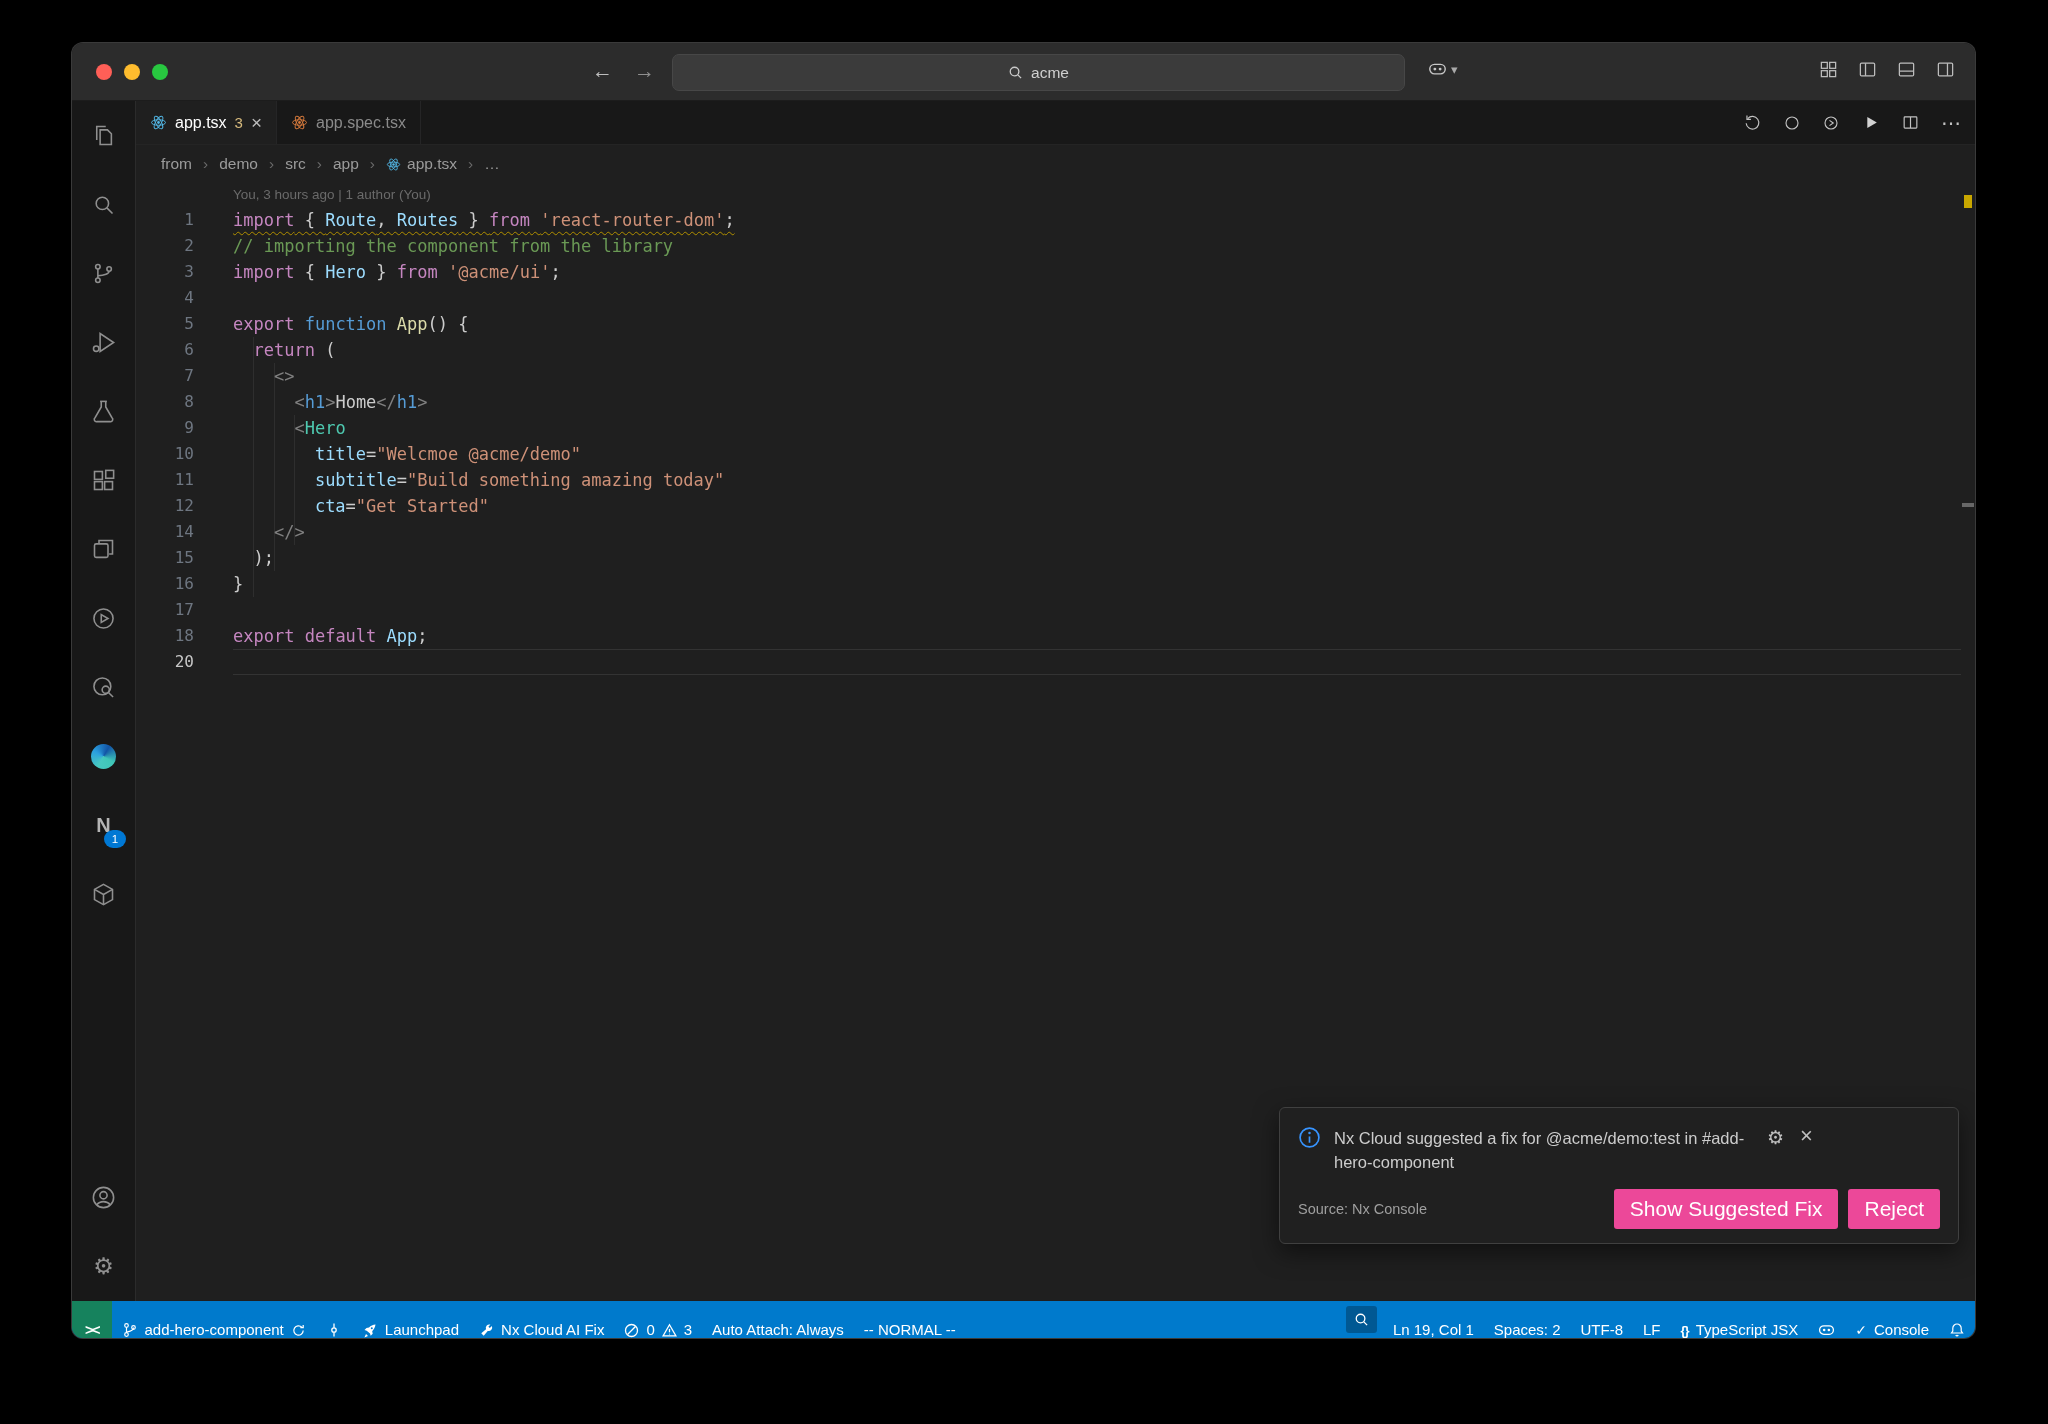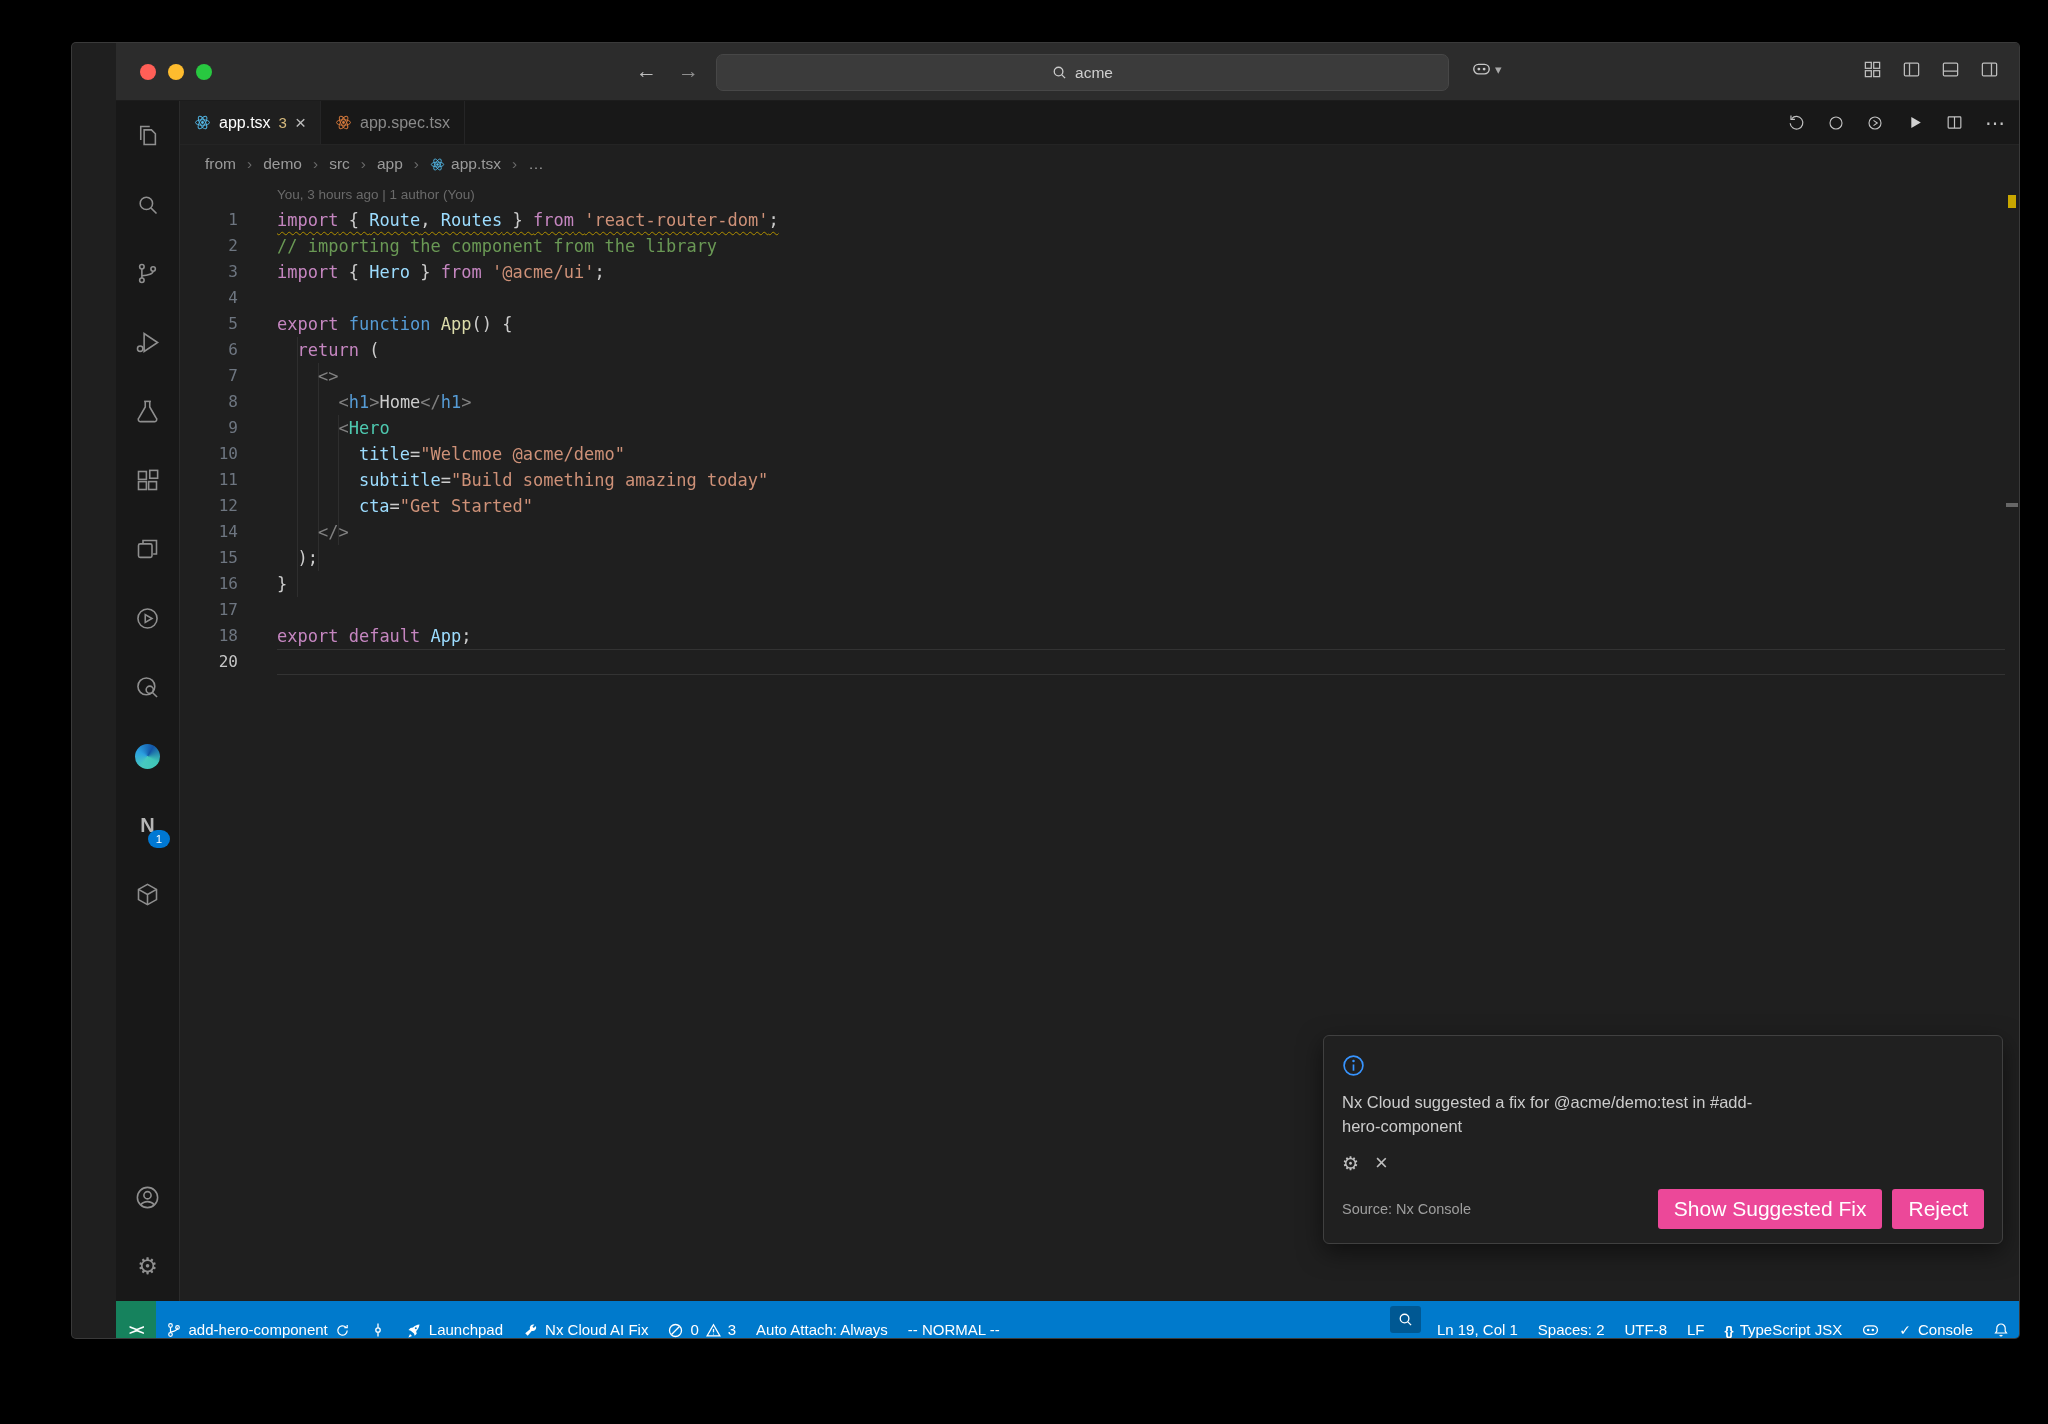--- a/index.html
+++ b/index.html
@@ -1,20 +1,20 @@
 <!DOCTYPE html>
 <html><head>
 <meta charset="utf-8">
 <style>
   html,body{margin:0;padding:0;background:#000;}
   .stage{position:relative;width:2048px;height:1424px;background:#000;overflow:hidden;
          font-family:"Liberation Sans",sans-serif;-webkit-font-smoothing:antialiased;}
   .window{position:absolute;left:72px;top:43px;width:1903px;height:1295px;background:#1f1f1f;
-          border-radius:4px;overflow:hidden;display:flex;flex-direction:column;
-          box-shadow:0 0 0 1px #3a3a3a,0 30px 80px rgba(0,0,0,.85);padding-left:44px;}
+          border-radius:11px;overflow:hidden;display:flex;flex-direction:column;
+          box-shadow:0 0 0 1px #3a3a3a,0 30px 80px rgba(0,0,0,.85);}
 
   
   .titlebar{height:57px;flex:0 0 auto;background:#2c2c2c;position:relative;border-bottom:1px solid #1c1c1c;}
   .traffic{position:absolute;left:24px;top:21px;display:flex;gap:12px;}
   .dot{width:16px;height:16px;border-radius:50%;}
   .dot.red{background:#ff5f57}.dot.yellow{background:#febc2e}.dot.green{background:#28c840}
   .nav-arrow{position:absolute;top:14px;font-size:21px;color:#bdbdbd;line-height:28px;}
   .nav-back{left:520px}.nav-fwd{left:562px;color:#8f8f8f}
   .nav-back::before{content:"←"}.nav-fwd::before{content:"→"}
   .pill{position:absolute;left:600px;top:11px;width:731px;height:35px;background:#3b3b3b;
@@ -75,21 +75,21 @@
   .tk-ty{color:#4EC9B0}.tk-a{color:#9CDCFE}.tk-d{color:#cccccc}
   .guide{position:absolute;width:1px;background:rgba(255,255,255,.07);}
   .g1{left:117px;top:154px;height:260px}.g2{left:138px;top:180px;height:208px}.g3{left:158px;top:232px;height:130px}
   .sbtrack{position:absolute;right:0;top:0;bottom:0;width:14px;}
   .mark-warn{position:absolute;right:3px;top:12px;width:8px;height:13px;background:#c9a700;}
   .mark-cursor{position:absolute;left:1px;right:1px;top:320px;height:4px;background:rgba(190,190,190,.45);}
 
   
   .notif{position:absolute;right:16px;bottom:57px;width:642px;background:#202020;border:1px solid #404040;
          border-radius:6px;box-shadow:0 8px 24px rgba(0,0,0,.5);padding:18px 18px 14px 18px;z-index:6;}
-  .notif-row1{display:flex;align-items:flex-start;gap:13px;flex-direction:column;}
+  .notif-row1{display:flex;align-items:flex-start;gap:13px;}
   .notif-msg{max-width:420px;font-size:16.5px;line-height:1.5;color:#ccc;flex:1;}
   .notif-icons{display:flex;align-items:center;gap:16px;color:#bfbfbf;}
   .notif-gear::before{content:"⚙";font-size:19px;}
   .notif-close::before{content:"×";font-size:22px;line-height:18px;}
   .notif-row2{margin-top:14px;display:flex;align-items:center;}
   .notif-src{color:#9f9f9f;font-size:14.5px;flex:1;}
   .btn{background:#ec4899;color:#fff;font-size:21px;padding:8px 16px;border-radius:3px;border:none;
        font-family:"Liberation Sans",sans-serif;}
   .btn + .btn{margin-left:10px;}
 

